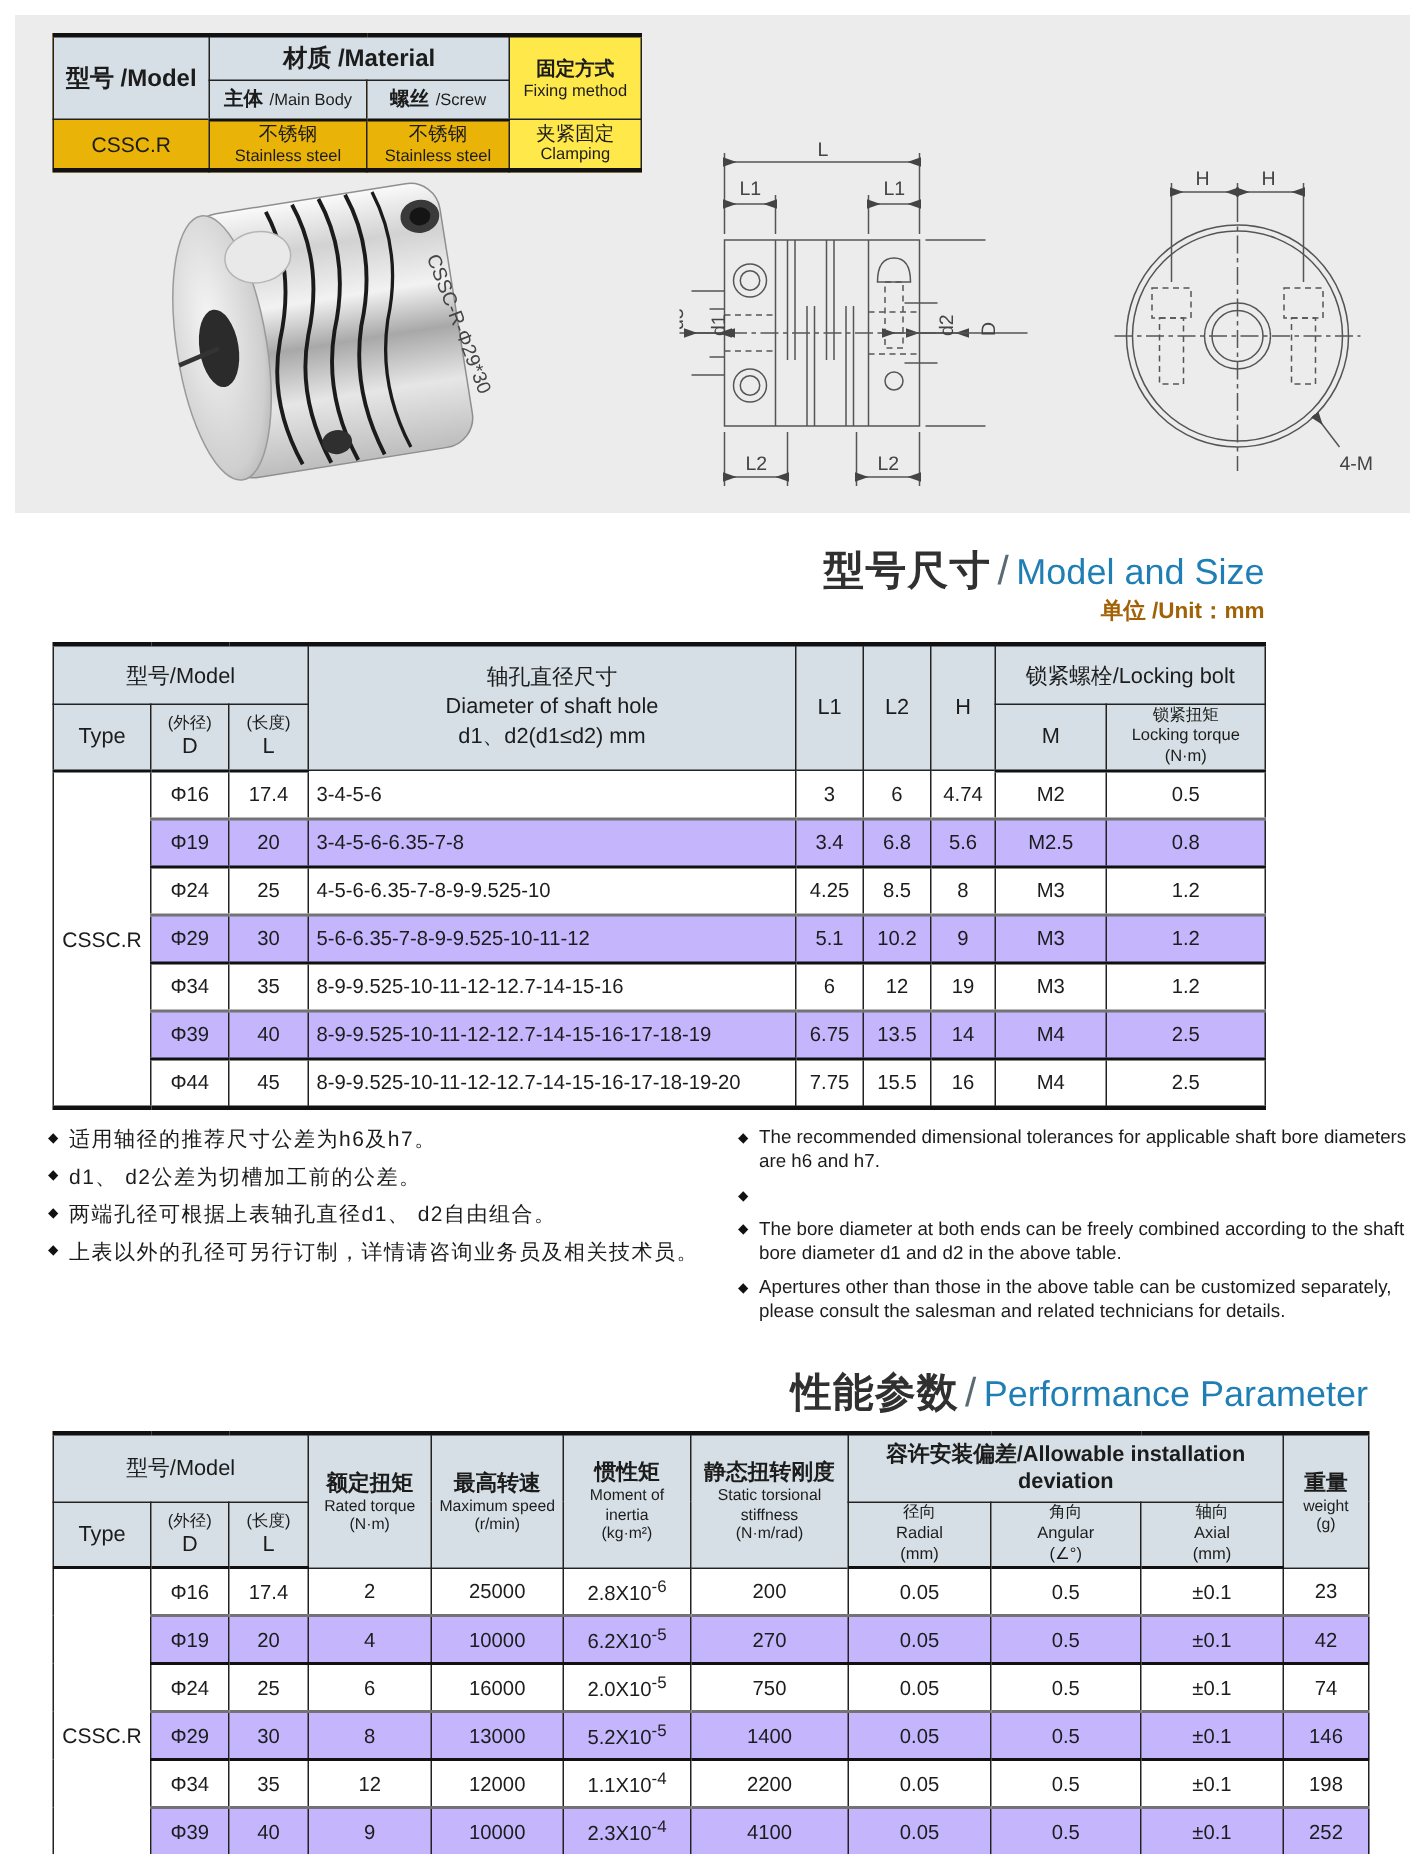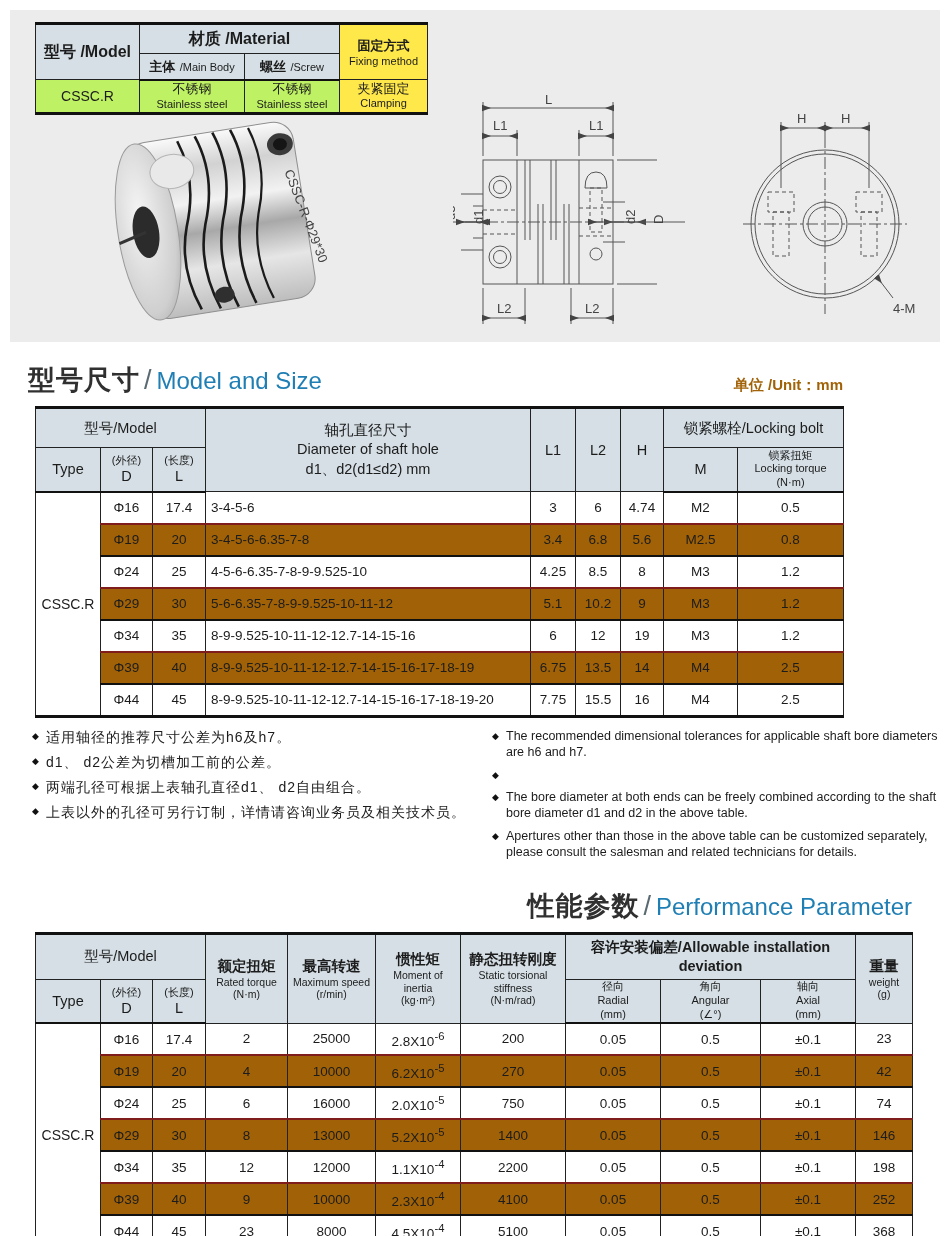--- a/index.html
+++ b/index.html
@@ -5,54 +5,54 @@
   html,body{margin:0;padding:0;}
   body{
     width:950px;height:1236px;overflow:hidden;background:#ffffff;
     font-family:"Liberation Sans","DejaVu Sans",sans-serif;color:#1c1c1c;
     -webkit-font-smoothing:antialiased;
   }
   
   .hero{position:relative;margin:10px 10px 0 10px;height:332px;background:#ececec;}
   .mat-table{
     position:absolute;left:25px;top:12px;width:392px;border-collapse:collapse;
-    border-top:3px solid #111;border-bottom:3px solid #111;background:#bef264;
+    border-top:3px solid #111;border-bottom:3px solid #111;background:#eab308;
     table-layout:fixed;text-align:center;
   }
   .mat-table td,.mat-table th{border:1px solid #222;padding:0;vertical-align:middle;}
   .mat-table .hdr{background:#d5dfe5;}
   .mat-table .yellow{background:#ffe84a;}
   .mat-table tr.hdr2 th{border-bottom:2.5px solid #111;}
   .zh-big{font-size:16px;font-weight:bold;}
   .zh-sub{font-size:13px;font-weight:bold;}
   .en-sub{font-size:11px;font-weight:normal;}
   .cell-2l{line-height:1.25;font-size:13px;}
   .cell-2l .l2{font-size:11px;}
   .mat-row{height:34px;font-size:14px;}
   
   .photo{position:absolute;left:85px;top:100px;}
   .sideview{position:absolute;left:443px;top:82px;}
   .frontview{position:absolute;left:715px;top:92px;}
   svg text{font-family:"Liberation Sans","DejaVu Sans",sans-serif;fill:#444;font-size:13px;}
   
   .section-head{display:flex;justify-content:space-between;align-items:flex-end;margin:20px 0 8px 28px;}
-  .section-head.sec1{width:815px;}
+  .section-head.sec1{width:815px;flex-direction:column;}
   .section-head.sec2{width:884px;justify-content:flex-end;}
   .sec-title{font-size:27px;font-weight:bold;color:#303030;letter-spacing:1px;}
   .sec-title .slash{color:#5a6a72;font-weight:normal;margin:0 4px;}
   .sec-title .en{color:#1f7fb4;font-weight:normal;font-size:24px;letter-spacing:0;}
   .unit{font-size:15px;font-weight:bold;color:#a16207;padding-bottom:3px;}
   
   .data-table{border-collapse:collapse;margin-left:35px;table-layout:fixed;text-align:center;
     border-top:3px solid #111;border-bottom:3px solid #111;background:#fff;}
   .data-table th,.data-table td{border:1px solid #222;padding:0 2px;vertical-align:middle;}
   .data-table thead th{background:#d5dfe5;font-weight:normal;}
   .data-table thead tr:last-child th{border-bottom:2.5px solid #111;}
   .data-table tbody td{font-size:13.5px;height:30px;}
-  .data-table tbody tr.alt td{background:#a16207;border-top:2px solid #7f1d1d;border-bottom:2px solid #111;}
+  .data-table tbody tr.alt td{background:#c4b5fd;border-top:2px solid #737373;border-bottom:2px solid #111;}
   .data-table .type-cell{background:#fff !important;font-size:14px;border-top:1px solid #222;border-bottom:3px solid #111;}
   .data-table td.left{text-align:left;padding-left:5px;}
   .h-zh{font-size:14.5px;}
   .h-zh-b{font-size:14.5px;font-weight:bold;}
   .h-en-s{font-size:10.5px;line-height:1.2;}
   .h-stack{line-height:1.35;}
   .h-small{font-size:11px;line-height:1.25;}
   #size-table thead tr.r1{height:40px;}
   #size-table thead tr.r2{height:44px;}
   #perf-table thead tr.r1{height:46px;}

